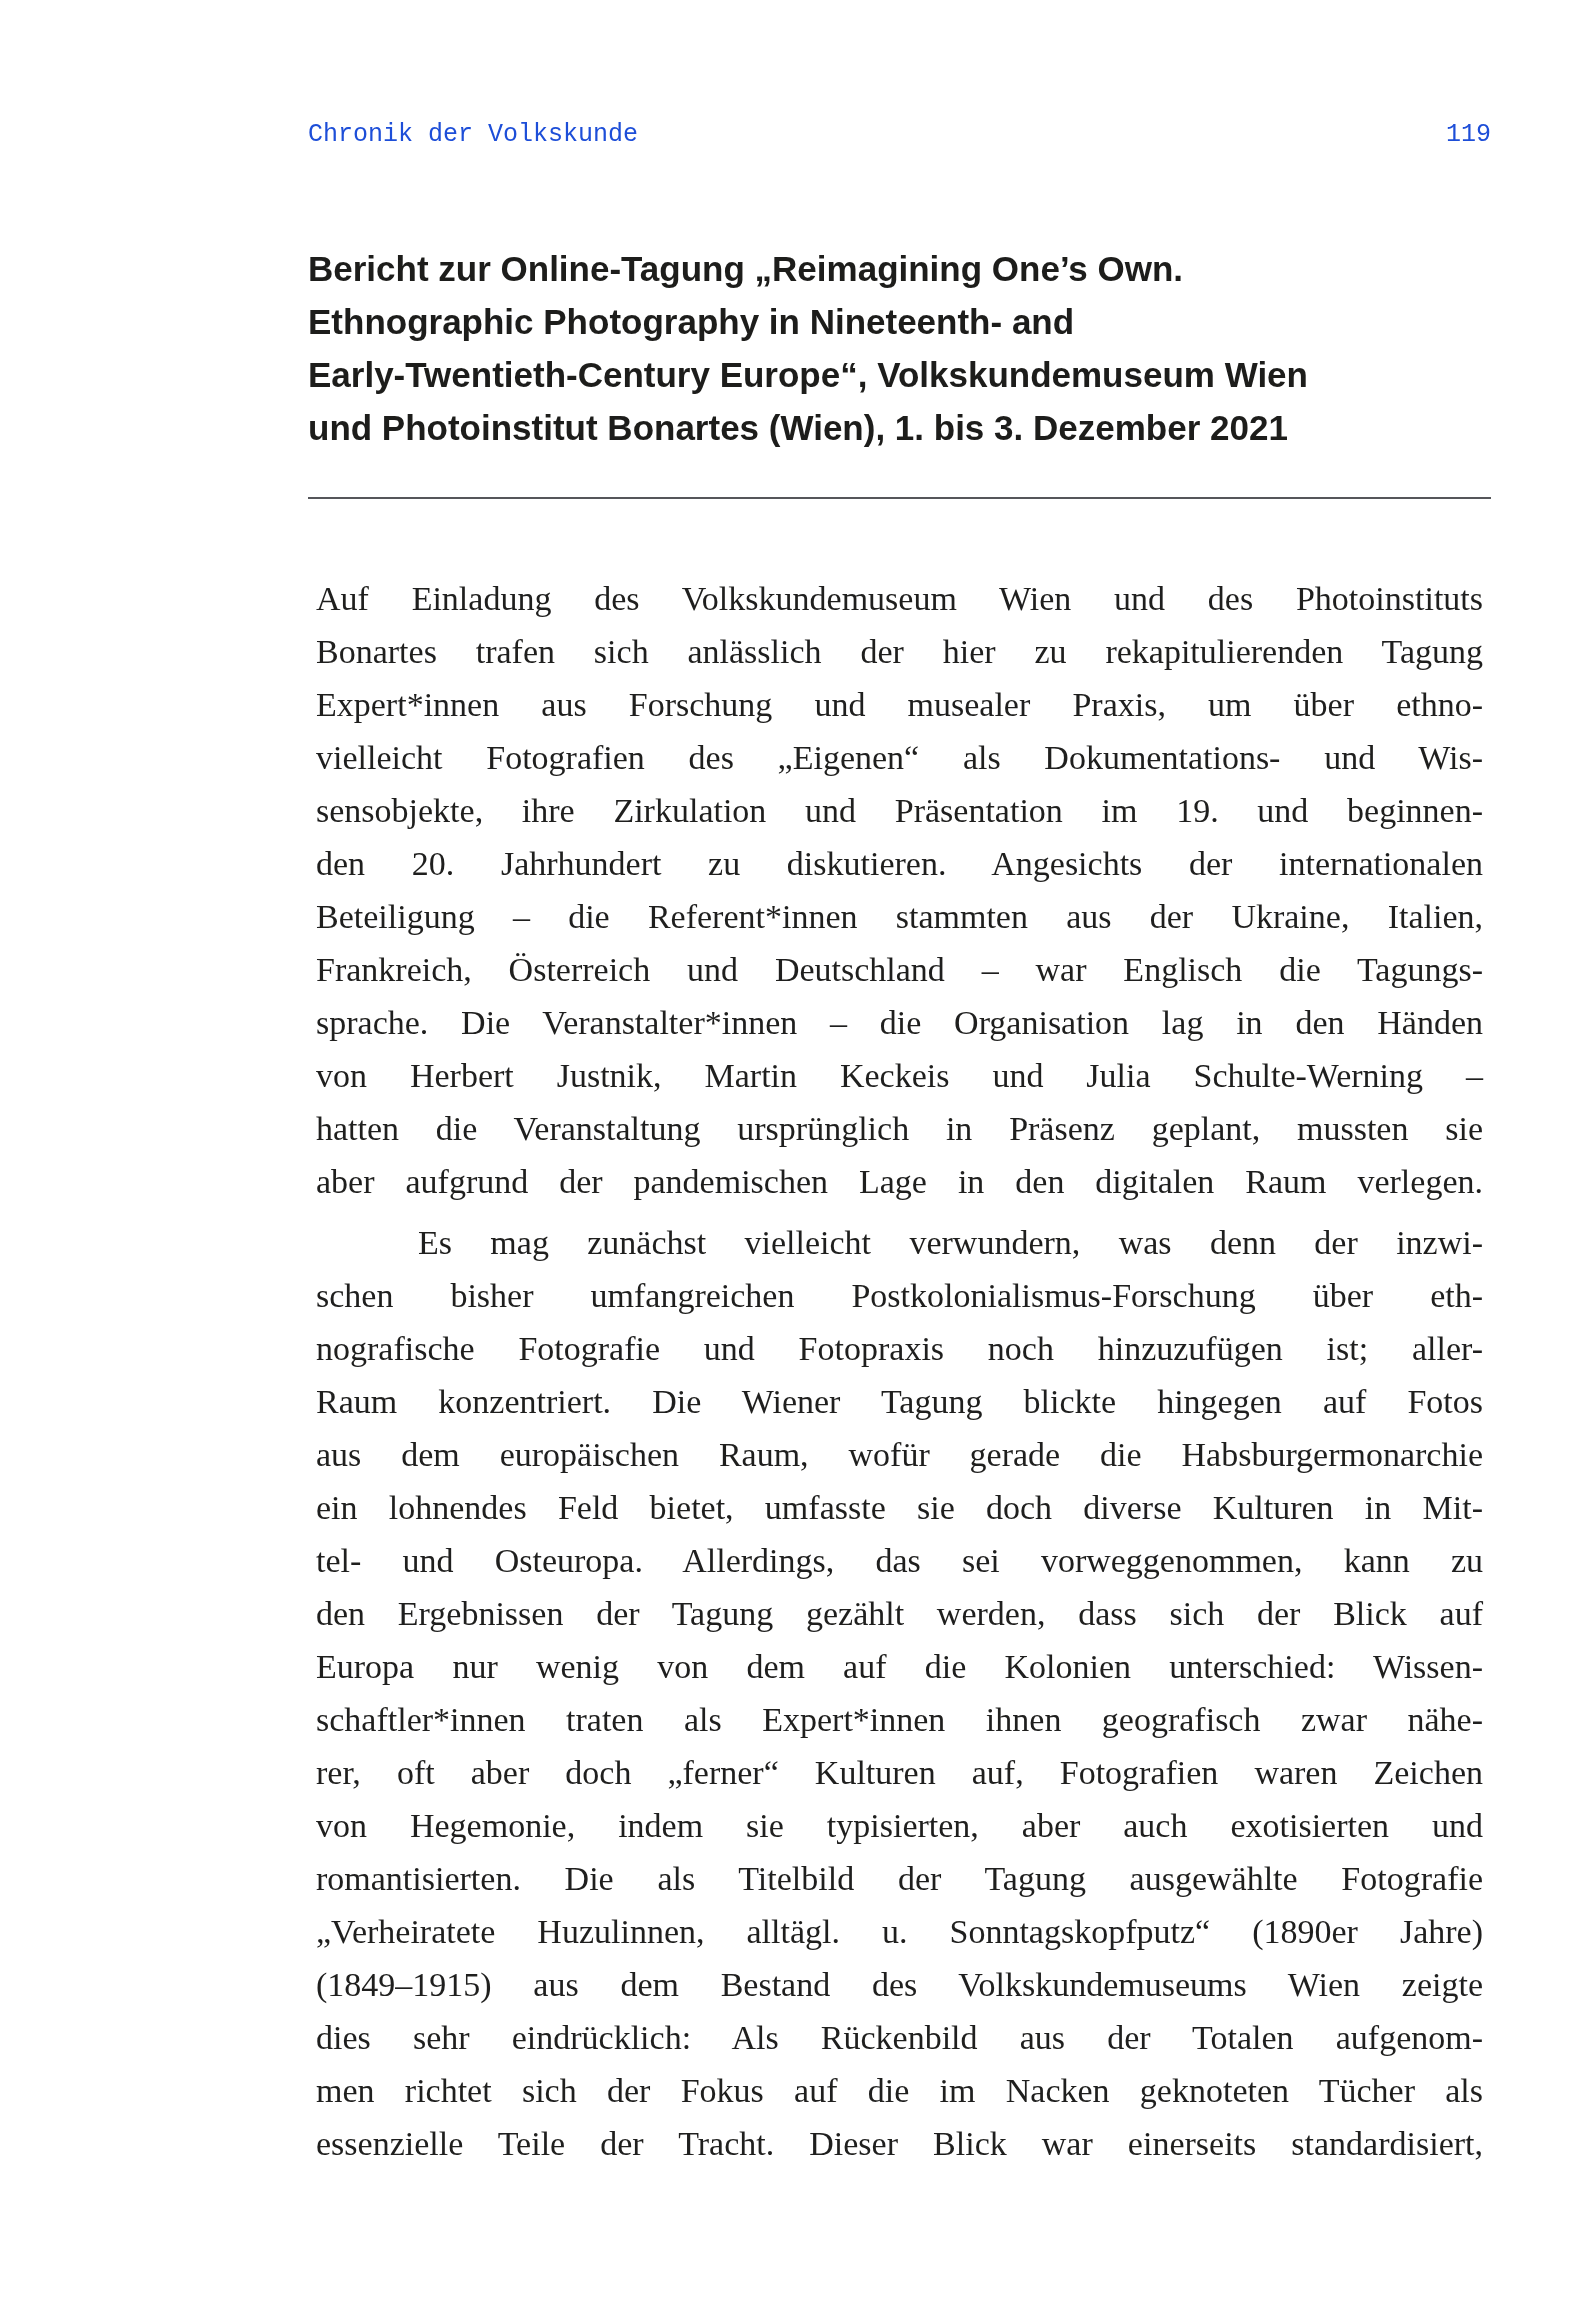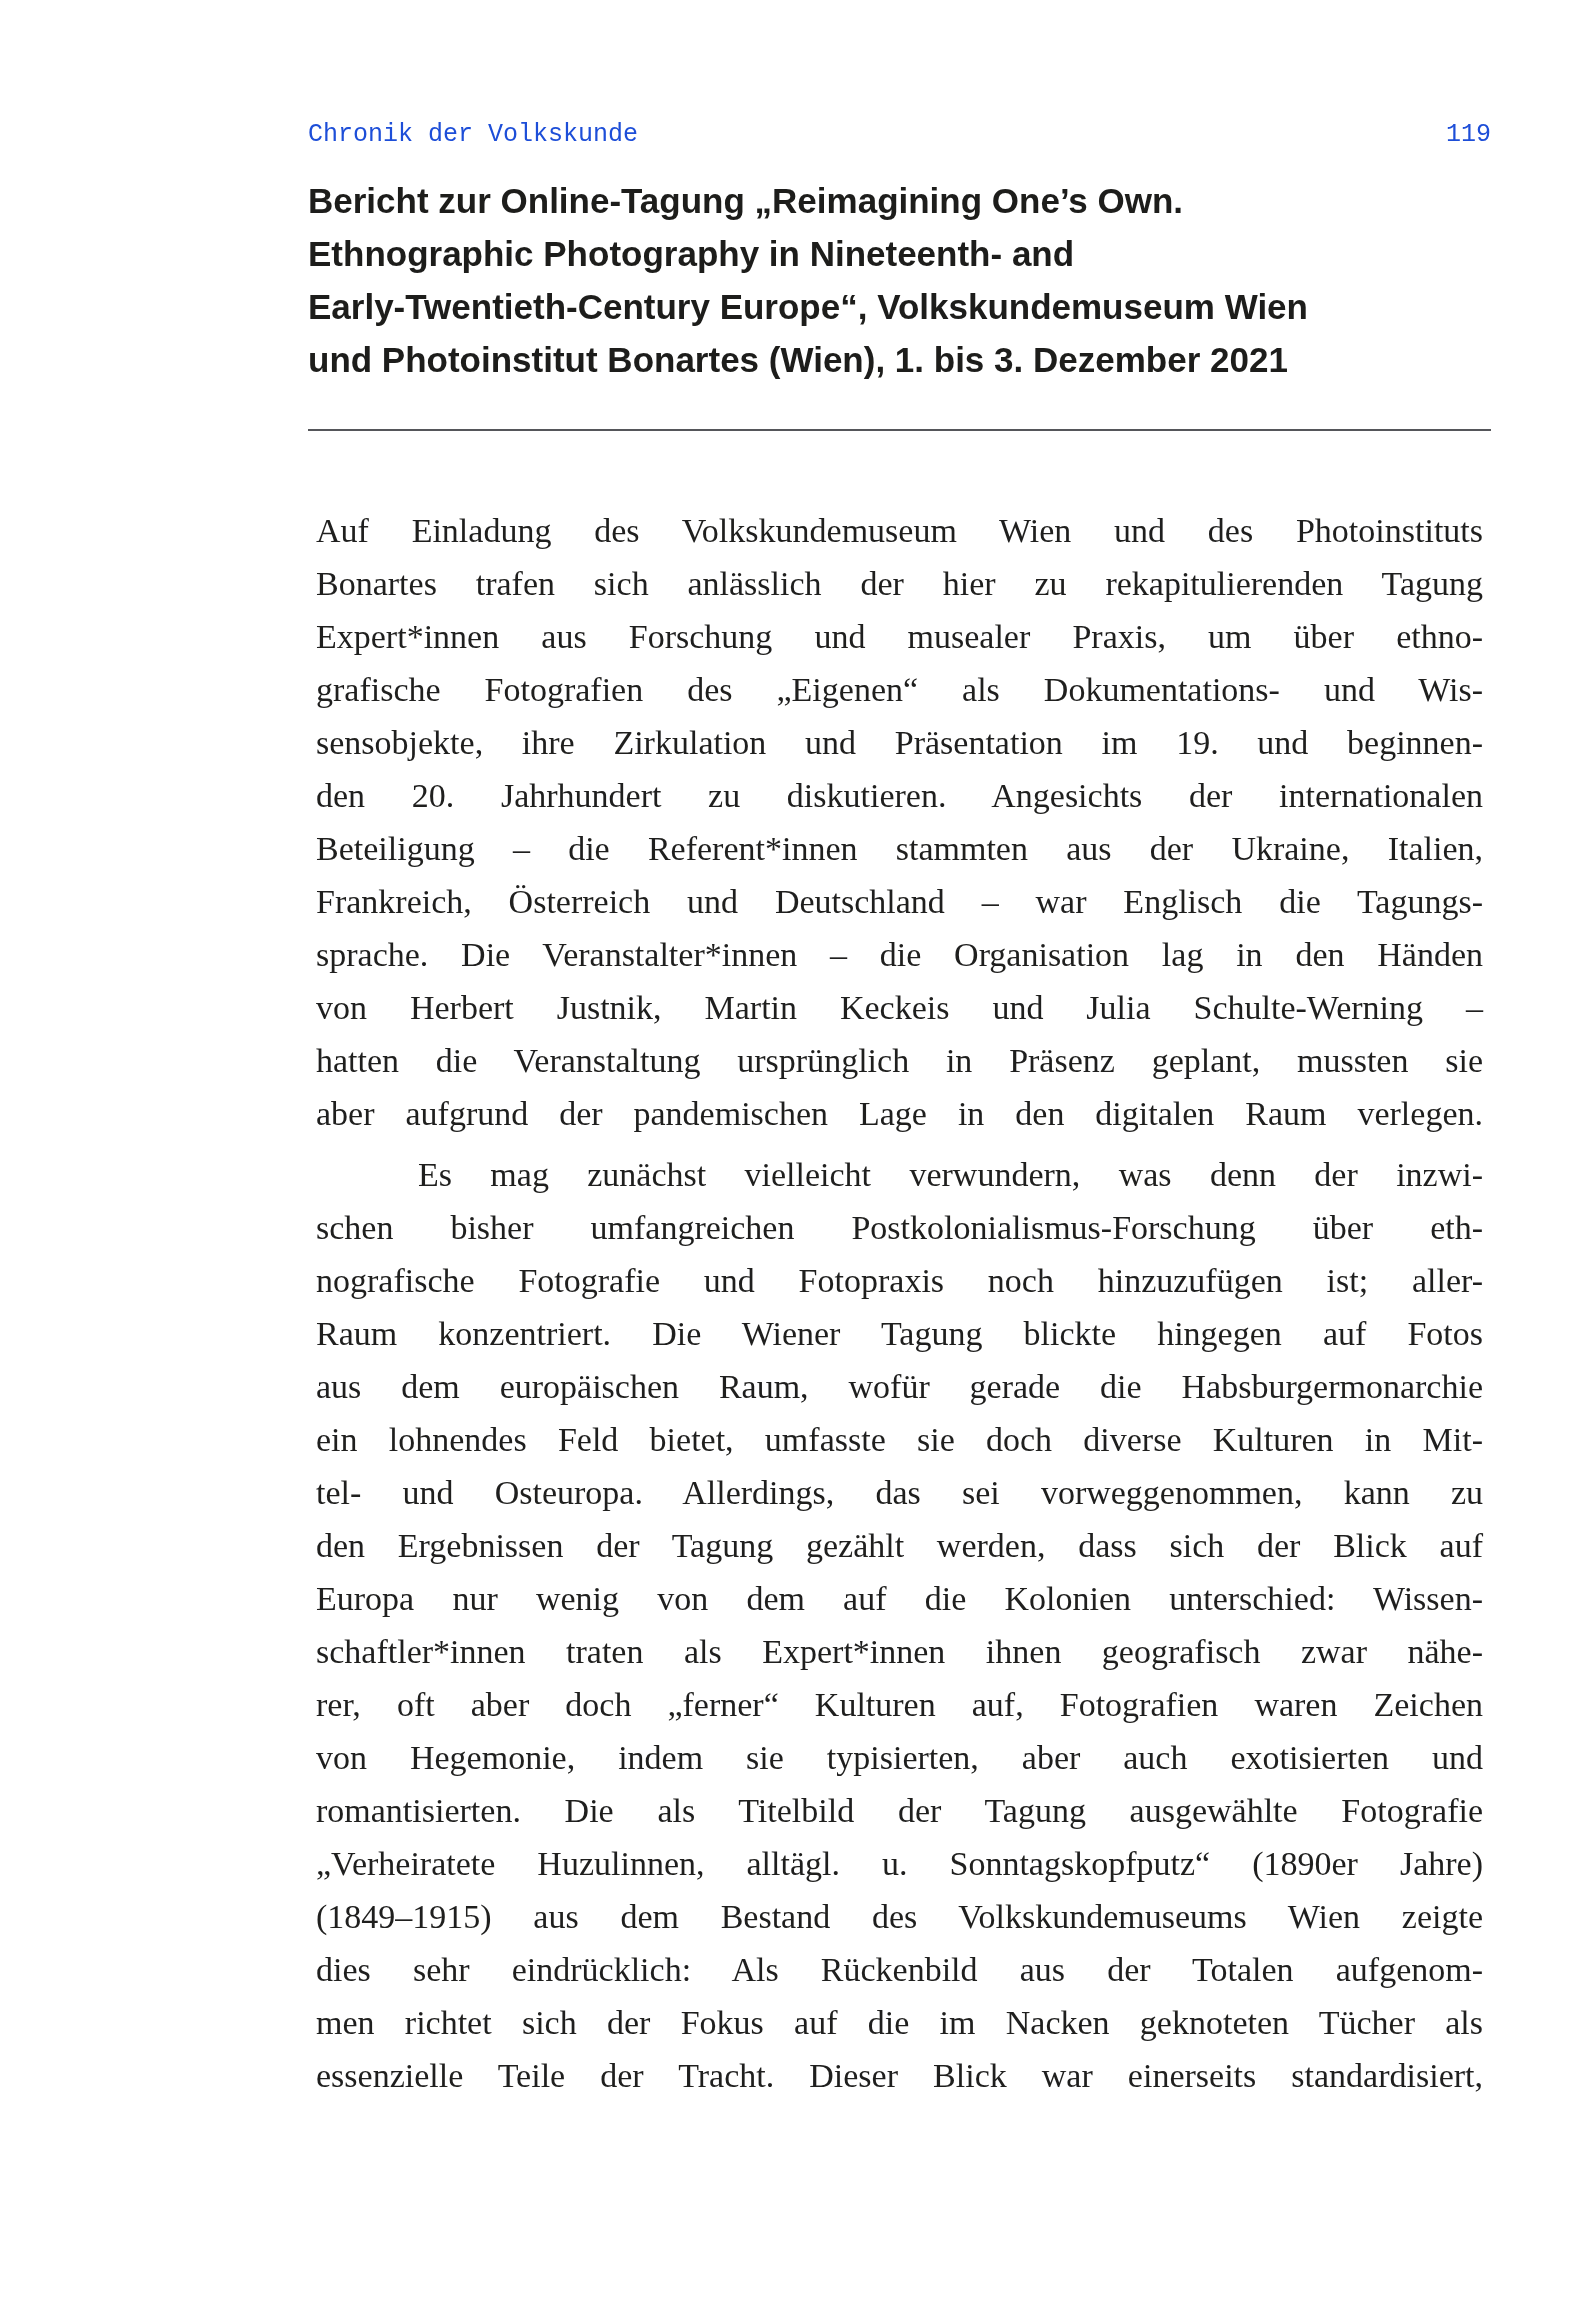--- a/index.html
+++ b/index.html
@@ -16,21 +16,21 @@
     .header-row {
       display: flex;
       justify-content: space-between;
       align-items: center;
       font-family: Liberation Mono, monospace;
       font-size: 25px;
       line-height: 29px;
       color: #1d4ed8;
     }
     .title-block {
-      margin-top: 25px;
+      margin-top: 93px;
       font-family: "Liberation Sans", sans-serif;
       font-weight: 700;
       font-size: 35px;
       line-height: 53px;
       color: #1d1d1b;
     }
     .rule {
       margin-top: 43px;
       width: 100%;
       height: 1.6px;
@@ -69,21 +69,21 @@
   </div>
 
   <div class="rule"></div>
 
   <div class="body-block">
 
     <div class="paragraph">
       <div class="line">Auf Einladung des Volkskundemuseum Wien und des Photoinstituts</div>
       <div class="line">Bonartes trafen sich anlässlich der hier zu rekapitulierenden Tagung</div>
       <div class="line">Expert*innen aus Forschung und musealer Praxis, um über ethno-</div>
-      <div class="line">grafische Fotografien des „Eigenen“ als Dokumentations- und Wis-</div>
+      <div class="line">vielleicht Fotografien des „Eigenen“ als Dokumentations- und Wis-</div>
       <div class="line">sensobjekte, ihre Zirkulation und Präsentation im 19. und beginnen-</div>
       <div class="line">den 20. Jahrhundert zu diskutieren. Angesichts der internationalen</div>
       <div class="line">Beteiligung – die Referent*innen stammten aus der Ukraine, Italien,</div>
       <div class="line">Frankreich, Österreich und Deutschland – war Englisch die Tagungs-</div>
       <div class="line">sprache. Die Veranstalter*innen – die Organisation lag in den Händen</div>
       <div class="line">von Herbert Justnik, Martin Keckeis und Julia Schulte-Werning –</div>
       <div class="line">hatten die Veranstaltung ursprünglich in Präsenz geplant, mussten sie</div>
       <div class="line">aber aufgrund der pandemischen Lage in den digitalen Raum verlegen.</div>
     </div>
 

